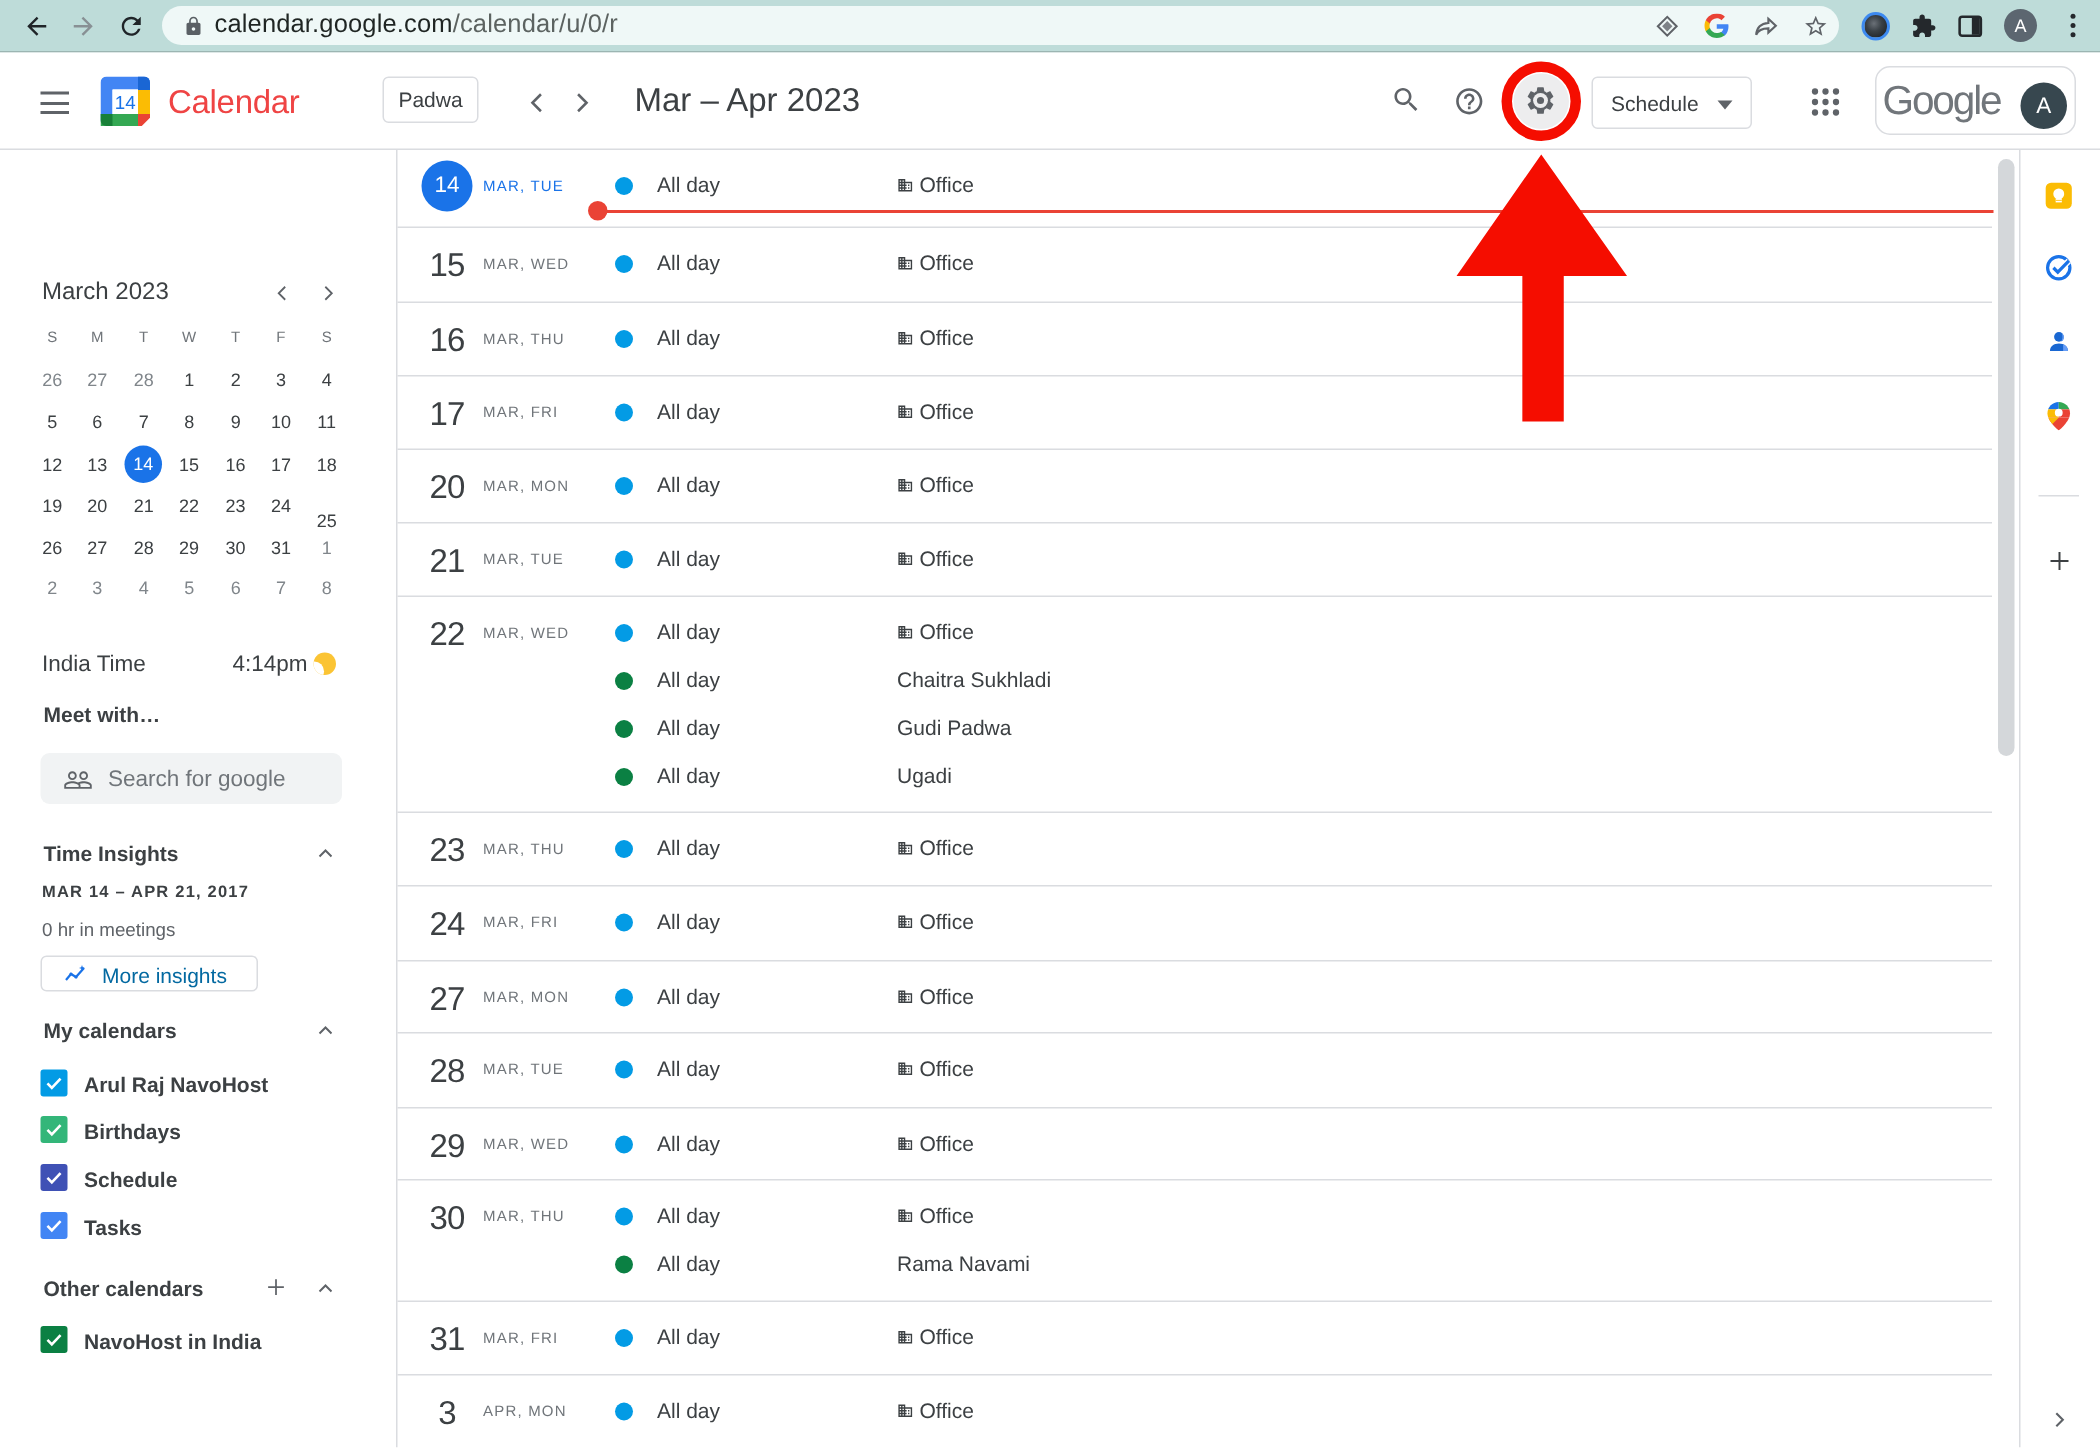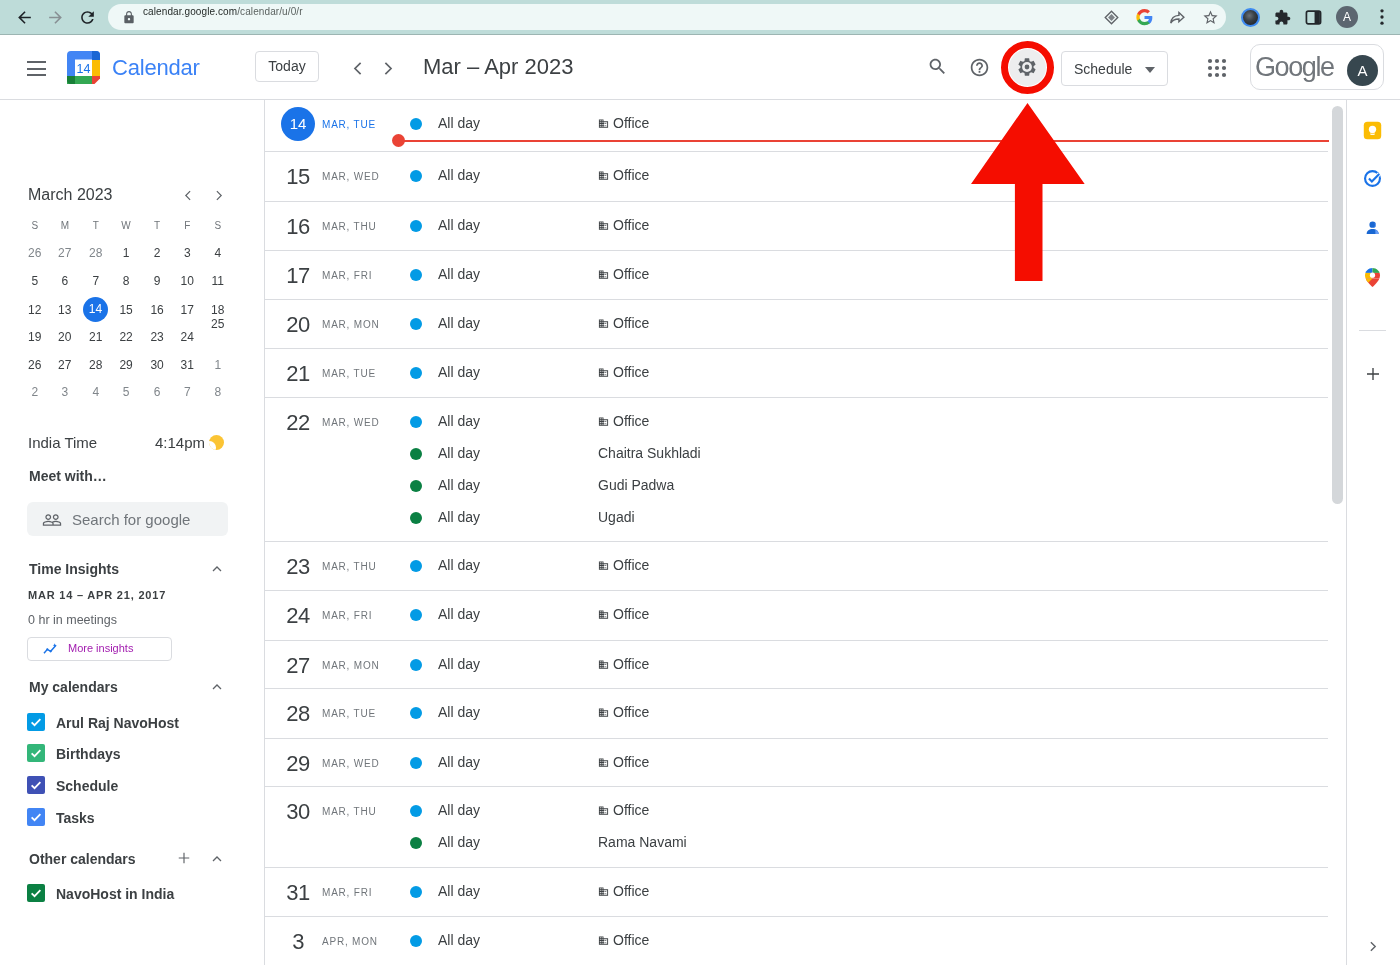--- a/index.html
+++ b/index.html
@@ -5,28 +5,28 @@
 * { margin:0; padding:0; box-sizing:border-box; }
 html,body { width:1400px; height:965px; overflow:hidden; }
 body { font-family:"Liberation Sans", sans-serif; background:#fff; position:relative; color:#3c4043; }
 .abs { position:absolute; }
 
 
 #chrome { position:absolute; top:0; left:0; width:1400px; height:35px; background:#bedcd9; border-bottom:1px solid #9cb5b2; }
 #chrome svg { display:block; }
 .navbtn { position:absolute; top:8px; }
 #urlpill { position:absolute; left:108px; top:4px; width:1118px; height:26px; background:#eff8f7; border-radius:13px; }
-#urltext { position:absolute; left:143px; top:6px; font-size:10px; color:#1f2523; letter-spacing:0.1px; }
+#urltext { position:absolute; left:143px; top:6px; font-size:17px; color:#1f2523; letter-spacing:0.1px; }
 
 
 #appheader { position:absolute; top:35px; left:0; width:1400px; height:65px; background:#fff; border-bottom:1px solid #dadce0; }
 #hamburger { position:absolute; left:27px; top:26px; width:19px; }
 #hamburger div { height:2px; background:#5f6368; margin-bottom:4.5px; }
 #callogo { position:absolute; left:67px; top:16px; }
-#caltitle { position:absolute; left:112px; top:20px; font-size:22px; color:#3b82f6; letter-spacing:-0.2px; }
+#caltitle { position:absolute; left:112px; top:20px; font-size:22px; color:#ef4444; letter-spacing:-0.2px; }
 #todaybtn { position:absolute; left:255px; top:16px; width:64px; height:31px; border:1px solid #dadce0; border-radius:4px; font-size:14px; color:#3c4043; text-align:center; line-height:29px; }
 #viewtitle { position:absolute; left:423px; top:19px; font-size:22px; color:#3c4043; }
 #schedbtn { position:absolute; left:1061px; top:16px; width:107px; height:35px; border:1px solid #dadce0; border-radius:4px; }
 #schedbtn span { position:absolute; left:12px; top:9px; font-size:14px; color:#3c4043; }
 #schedcaret { position:absolute; left:83px; top:15px; width:0; height:0; border-left:5.5px solid transparent; border-right:5.5px solid transparent; border-top:6px solid #5f6368; }
 #gearcircle { position:absolute; left:1009px; top:14px; width:37px; height:37px; border-radius:50%; background:#ededee; }
 #googlepill { position:absolute; left:1250px; top:9px; width:134px; height:46px; border:1px solid #dadce0; border-radius:10px; background:#fff; }
 #googleword { position:absolute; left:4px; top:7px; font-size:27px; color:#71767b; letter-spacing:-1.4px; font-weight:400; }
 #gavatar { position:absolute; left:96px; top:10px; width:31px; height:31px; border-radius:50%; background:#37474f; color:#fff; font-size:15px; text-align:center; line-height:31px; }
 
@@ -42,21 +42,21 @@
 .mc-grey { color:#80868b; font-weight:400; }
 #mcsel { position:absolute; left:83px; top:112px; width:25px; height:25px; border-radius:50%; background:#1a73e8; color:#fff; text-align:center; line-height:25px; font-size:12px; font-weight:500; }
 #indiatime { position:absolute; left:28px; top:334px; font-size:15px; color:#3c4043; }
 #timeval { position:absolute; left:155px; top:334px; font-size:15px; color:#3c4043; }
 #moon { position:absolute; left:209px; top:335px; width:15px; height:15px; border-radius:50%; background:#fbc434; overflow:hidden; }
 #moon div { position:absolute; left:-6px; top:6px; width:13px; height:13px; border-radius:50%; background:#fff; }
 .sechead { font-size:14px; font-weight:700; color:#3c4043; position:absolute; left:29px; }
 #searchppl { position:absolute; left:27px; top:402px; width:201px; height:34px; background:#f1f3f4; border-radius:6px; }
 #searchppl span { position:absolute; left:45px; top:9px; font-size:15px; color:#70757a; font-weight:400; }
 #moreins { position:absolute; left:27px; top:537px; width:145px; height:24px; border:1px solid #dadce0; border-radius:4px; }
-#moreins span { position:absolute; left:40px; top:4px; font-size:11px; font-weight:500; color:#a21caf; }
+#moreins span { position:absolute; left:40px; top:4px; font-size:14px; font-weight:500; color:#0369a1; }
 .cbrow { position:absolute; left:27px; width:230px; height:18px;font-weight:bold; }
 .cb { position:absolute; left:0; top:0; width:18px; height:18px; border-radius:2px; }
 .cbrow span { position:absolute; left:29px; top:2px; font-size:14px; color:#3c4043; }
 .caret-up { position:absolute; width:12px; height:12px; }
 
 
 #main { position:absolute; top:100px; left:264px; width:1064px; height:865px; border-left:1px solid #dadce0; background:#fff; }
 .row { position:relative; border-bottom:1px solid #dadce0; }
 .num { position:absolute; left:11px; top:13px; width:44px; text-align:center; font-size:22px; line-height:24px; color:#3c4043; letter-spacing:-0.5px; }
 .numtoday { position:absolute; left:16px; top:7px; width:34px; height:34px; border-radius:50%; background:#1a73e8; color:#fff; font-size:15px; font-weight:500; text-align:center; line-height:34px; }
@@ -143,21 +143,21 @@
     <path d="M4 0 h25 a4 4 0 0 1 4 4 v5 h-25 v24 h-4 a4 4 0 0 1 -4 -4 v-25 a4 4 0 0 1 4 -4z" fill="#4285f4"></path>
     <path d="M25 0 h4 a4 4 0 0 1 4 4 v5 h-8z" fill="#1a66d4"></path>
     <rect x="25" y="9" width="8" height="16" fill="#fbbc04"></rect>
     <rect x="0" y="25" width="25" height="8" fill="#34a853"></rect>
     <path d="M0 25 h8 v8 h-4 a4 4 0 0 1 -4 -4z" fill="#188038"></path>
     <path d="M25 25 h8 v2.5 L27.5 33 H25z" fill="#ea4335"></path>
     <rect x="8" y="8.5" width="17" height="16.5" fill="#fff"></rect>
     <text x="16.5" y="21.5" font-size="12.5" font-weight="500" fill="#1a73e8" text-anchor="middle" font-family="Liberation Sans">14</text>
   </svg>
   <div id="caltitle">Calendar</div>
-  <div id="todaybtn">Today</div>
+  <div id="todaybtn">Padwa</div>
   <svg class="abs" style="left:350px;top:25px" width="17" height="17" viewBox="0 0 24 24">
       <path fill="none" stroke="#5f6368" stroke-width="2.4" d="M15 4 L7 12 L15 20"></path>
     </svg>
   <svg class="abs" style="left:379px;top:25px" width="17" height="17" viewBox="0 0 24 24">
       <path fill="none" stroke="#5f6368" stroke-width="2.4" d="M9 4 L17 12 L9 20"></path>
     </svg>
   <div id="viewtitle">Mar – Apr 2023</div>
   <svg class="abs" style="left:927px;top:21px" width="21" height="21" viewBox="0 0 24 24">
       <path fill="#5f6368" d="M15.5 14h-.79l-.28-.27C15.41 12.59 16 11.11 16 9.5 16 5.91 13.09 3 9.5 3S3 5.91 3 9.5 5.91 16 9.5 16c1.61 0 3.09-.59 4.23-1.57l.27.28v.79l5 4.99L20.49 19l-4.99-5zm-6 0C7.01 14 5 11.99 5 9.5S7.01 5 9.5 5 14 7.01 14 9.5 11.99 14 9.5 14z"></path>
     </svg>
@@ -228,21 +228,21 @@
   <div class="mc-cell" style="left:110.6px;top:114.9px">15</div>
   <div class="mc-cell" style="left:141.6px;top:114.9px">16</div>
   <div class="mc-cell" style="left:171.8px;top:114.9px">17</div>
   <div class="mc-cell" style="left:202.3px;top:114.9px">18</div>
   <div class="mc-cell" style="left:19.3px;top:142.3px">19</div>
   <div class="mc-cell" style="left:49.3px;top:142.3px">20</div>
   <div class="mc-cell" style="left:80.3px;top:142.3px">21</div>
   <div class="mc-cell" style="left:110.6px;top:142.3px">22</div>
   <div class="mc-cell" style="left:141.6px;top:142.3px">23</div>
   <div class="mc-cell" style="left:171.8px;top:142.3px">24</div>
-  <div class="mc-cell" style="left:202.3px;top:129px">25</div>
+  <div class="mc-cell" style="left:202.3px;top:152px">25</div>
   <div class="mc-cell" style="left:19.3px;top:169.7px">26</div>
   <div class="mc-cell" style="left:49.3px;top:169.7px">27</div>
   <div class="mc-cell" style="left:80.3px;top:169.7px">28</div>
   <div class="mc-cell" style="left:110.6px;top:169.7px">29</div>
   <div class="mc-cell" style="left:141.6px;top:169.7px">30</div>
   <div class="mc-cell" style="left:171.8px;top:169.7px">31</div>
   <div class="mc-cell mc-grey" style="left:202.3px;top:169.7px">1</div>
   <div class="mc-cell mc-grey" style="left:19.3px;top:197.1px">2</div>
   <div class="mc-cell mc-grey" style="left:49.3px;top:197.1px">3</div>
   <div class="mc-cell mc-grey" style="left:80.3px;top:197.1px">4</div>

